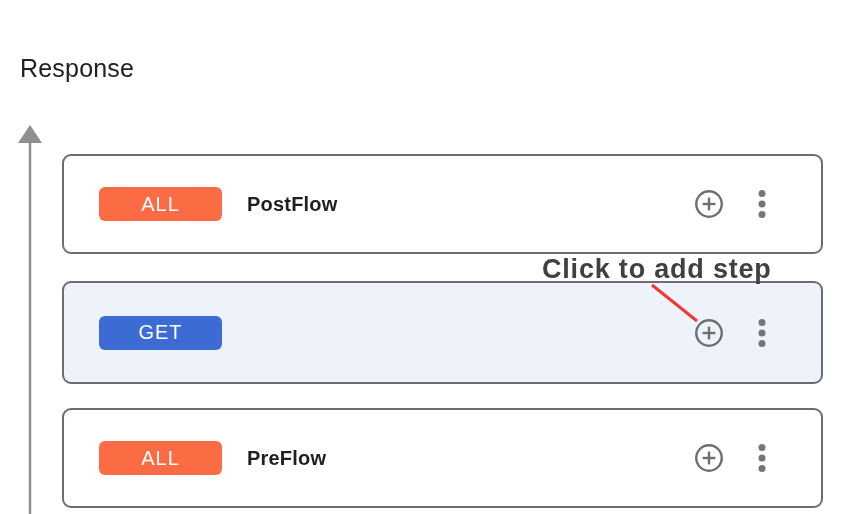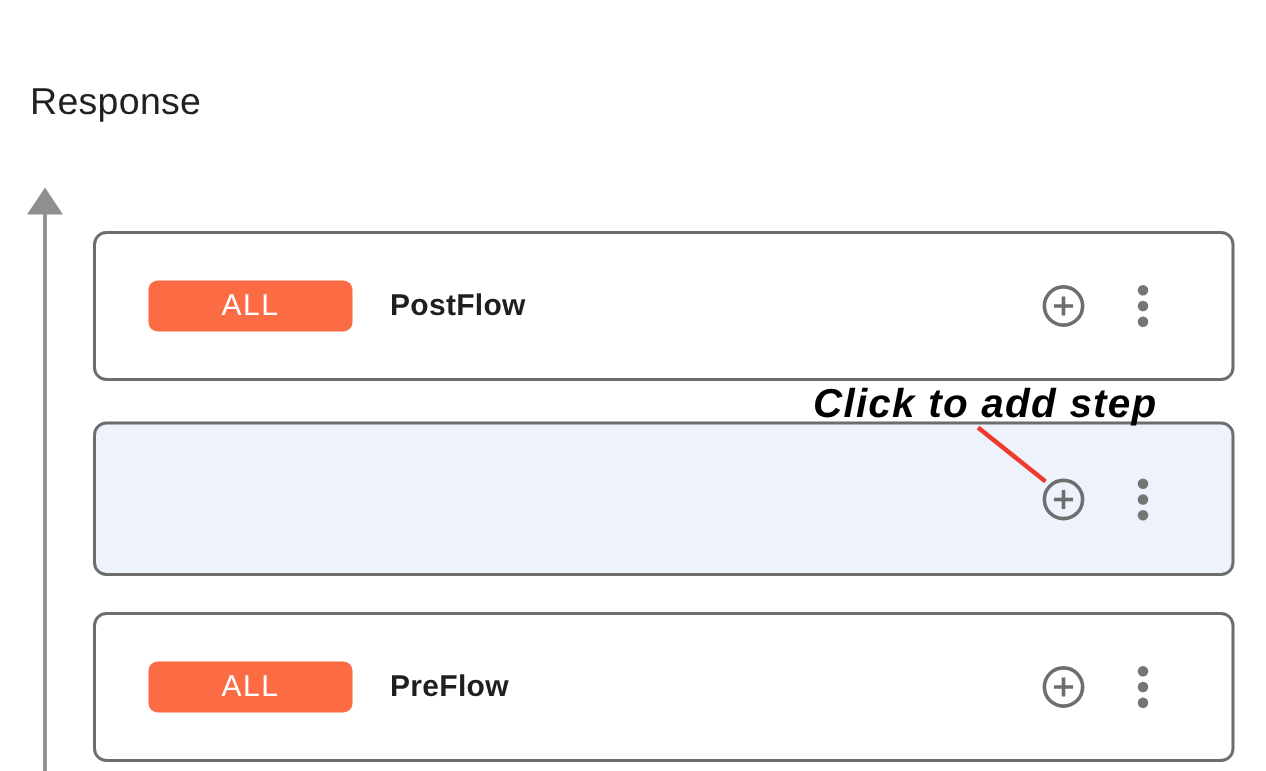--- a/index.html
+++ b/index.html
@@ -33,21 +33,21 @@
     display: flex;
     align-items: center;
   }
   .flow-card.selected { background: #edf2fb; }
   .card-postflow { top: 118px; height: 100px; }
   .card-viewxml  { top: 245px; height: 103px; }
   .card-preflow  { top: 372px; height: 100px; }
 
   .verb-badge {
     margin-left: 35px;
-    width: 136px;
+    width: 123px;
     height: 34px;
     border-radius: 6px;
     color: #ffffff;
     font-size: 20px;
     font-weight: 500;
     letter-spacing: 1px;
     display: flex;
     align-items: center;
     justify-content: center;
     flex: none;
@@ -121,20 +121,21 @@
         <svg width="8" height="30" viewBox="0 0 8 30">
           <circle cx="4" cy="4.5" r="3.5" fill="#757575"></circle>
           <circle cx="4" cy="15" r="3.5" fill="#757575"></circle>
           <circle cx="4" cy="25.5" r="3.5" fill="#757575"></circle>
         </svg>
       </button>
     </div>
   </div>
 
   <div class="flow-card card-viewxml selected">
+    <div class="verb-badge" style="background-color: rgb(59, 107, 211);">GET</div>
     <div class="icon-group">
       <button class="icon-btn">
         <svg width="30" height="30" viewBox="0 0 30 30">
           <circle cx="15" cy="15" r="12.75" fill="none" stroke="#6e6e6e" stroke-width="2.4"></circle>
           <line x1="8.6" y1="15" x2="21.4" y2="15" stroke="#6e6e6e" stroke-width="2.4"></line>
           <line x1="15" y1="8.6" x2="15" y2="21.4" stroke="#6e6e6e" stroke-width="2.4"></line>
         </svg>
       </button>
       <button class="icon-btn">
         <svg width="8" height="30" viewBox="0 0 8 30">
@@ -160,18 +161,18 @@
       <button class="icon-btn">
         <svg width="8" height="30" viewBox="0 0 8 30">
           <circle cx="4" cy="4.5" r="3.5" fill="#757575"></circle>
           <circle cx="4" cy="15" r="3.5" fill="#757575"></circle>
           <circle cx="4" cy="25.5" r="3.5" fill="#757575"></circle>
         </svg>
       </button>
     </div>
   </div>
 
-  <div class="annotation-label" style="color: #000000; font-style: italic;">Click to add step</div>
+  <div class="annotation-label" style="color: #404040;">Click to add step</div>
   <svg class="annotation-line-svg" width="180" height="90" viewBox="0 0 180 90">
     <line x1="112" y1="34" x2="157" y2="70" stroke-width="3" stroke="#ee392c" style="stroke: rgb(238, 57, 44);"></line>
   </svg>
 
 </div>
 
 </body></html>

